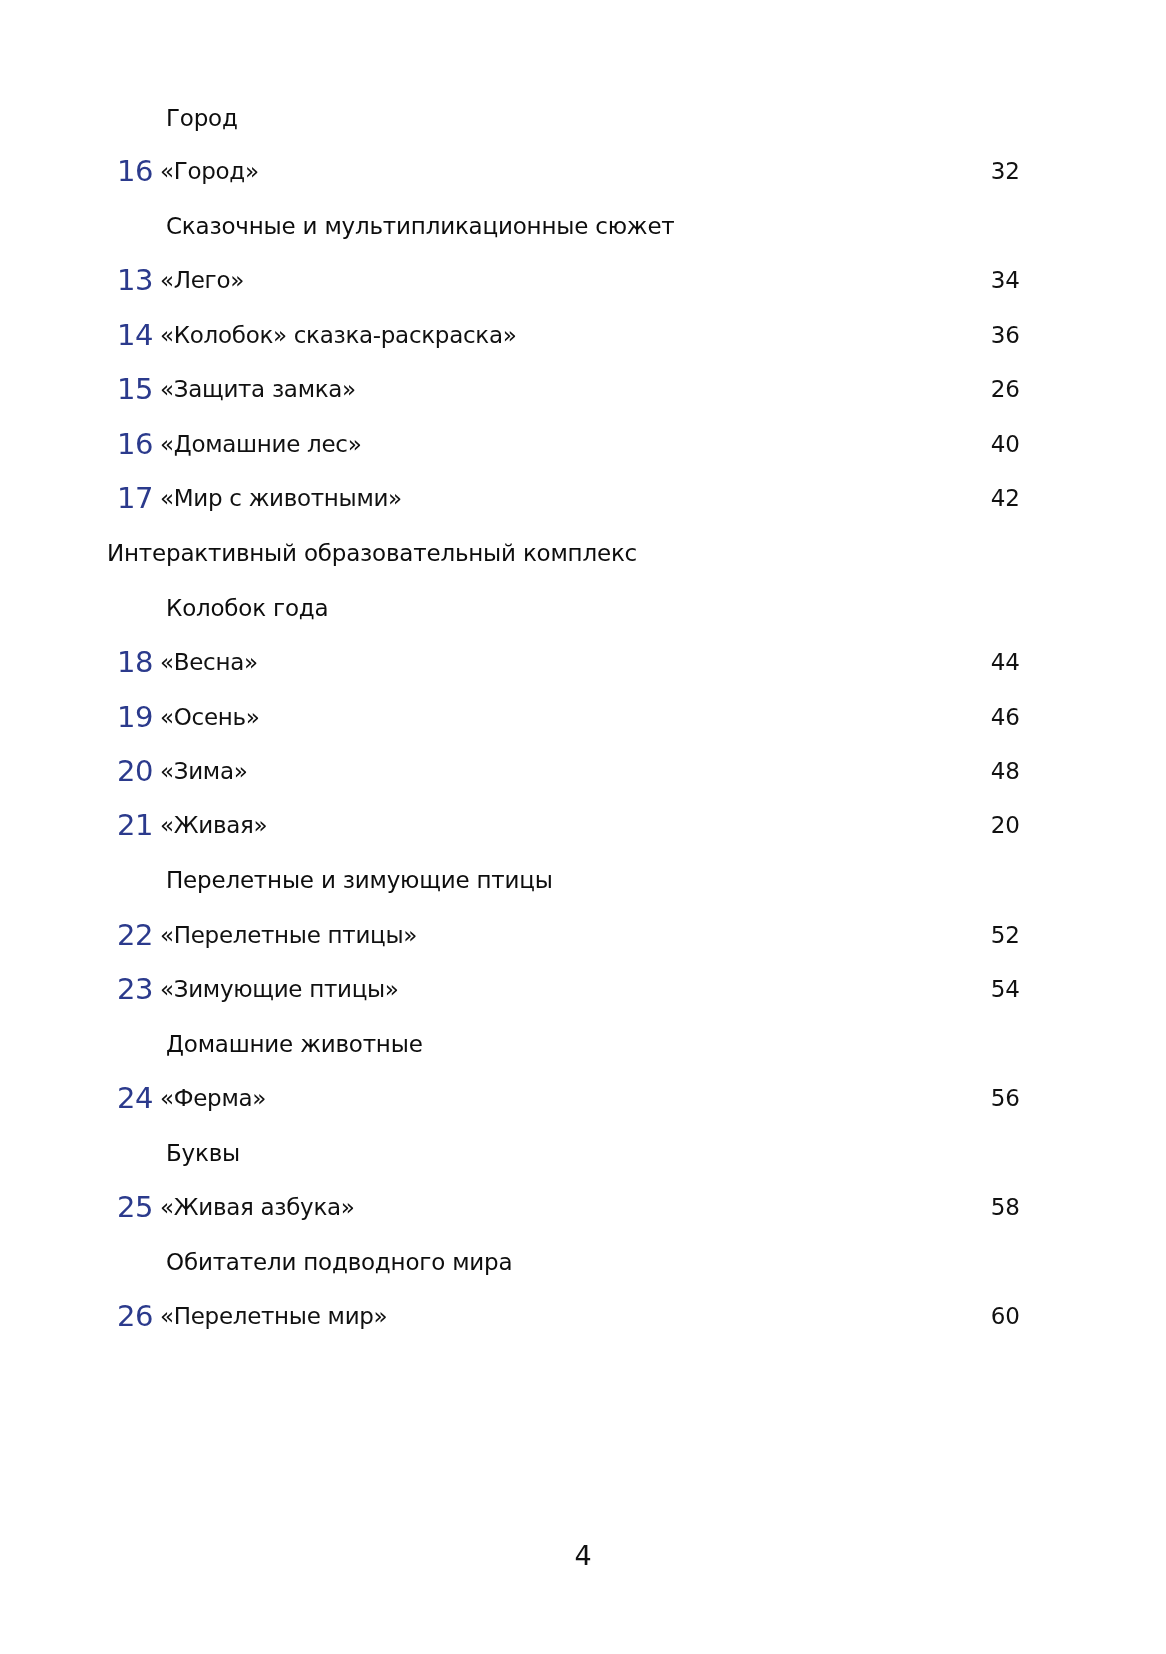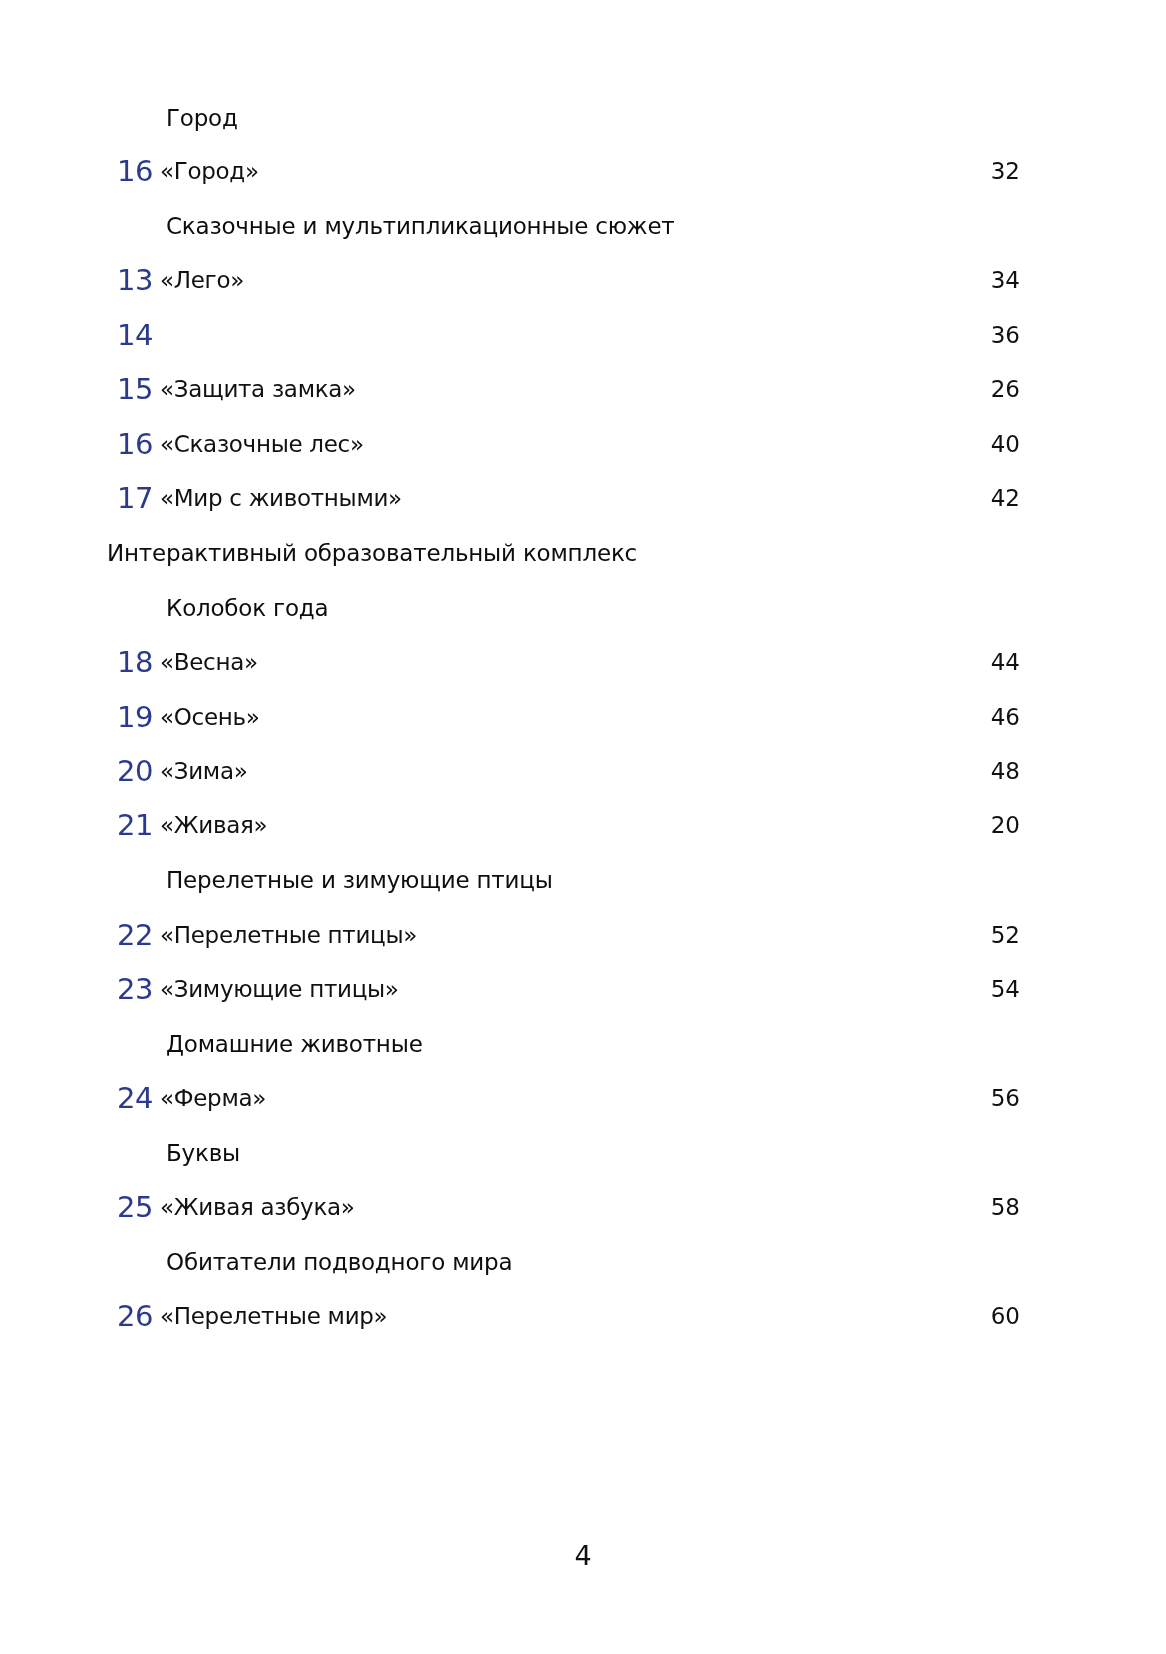--- a/index.html
+++ b/index.html
@@ -91,32 +91,33 @@
   </div>
 
   <div class="row" style="top:260px">
     <span class="entry-num">13</span>
     <span class="entry-title">«Лего»</span>
     <span class="entry-page">34</span>
   </div>
 
   <div class="row" style="top:315px">
     <span class="entry-num">14</span>
+    <span class="entry-title">«Колобок» сказка-раскраска»</span>
     <span class="entry-page">36</span>
   </div>
 
   <div class="row" style="top:369px">
     <span class="entry-num">15</span>
     <span class="entry-title">«Защита замка»</span>
     <span class="entry-page">26</span>
   </div>
 
   <div class="row" style="top:424px">
     <span class="entry-num">16</span>
-    <span class="entry-title">«Сказочные лес»</span>
+    <span class="entry-title">«Домашние лес»</span>
     <span class="entry-page">40</span>
   </div>
 
   <div class="row" style="top:478px">
     <span class="entry-num">17</span>
     <span class="entry-title">«Мир с животными»</span>
     <span class="entry-page">42</span>
   </div>
 
   <div class="row" style="top:533px">

